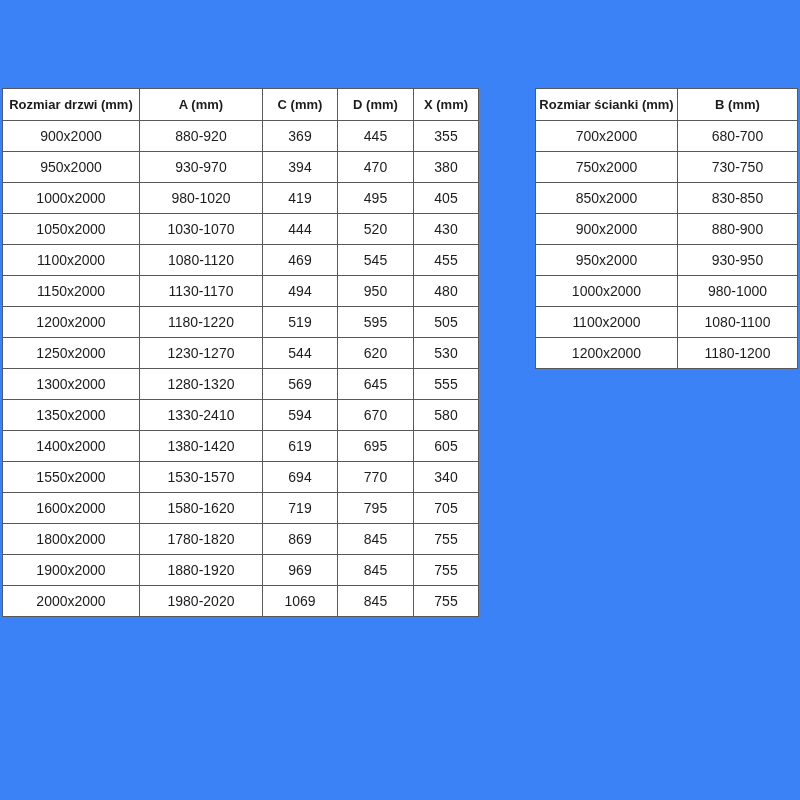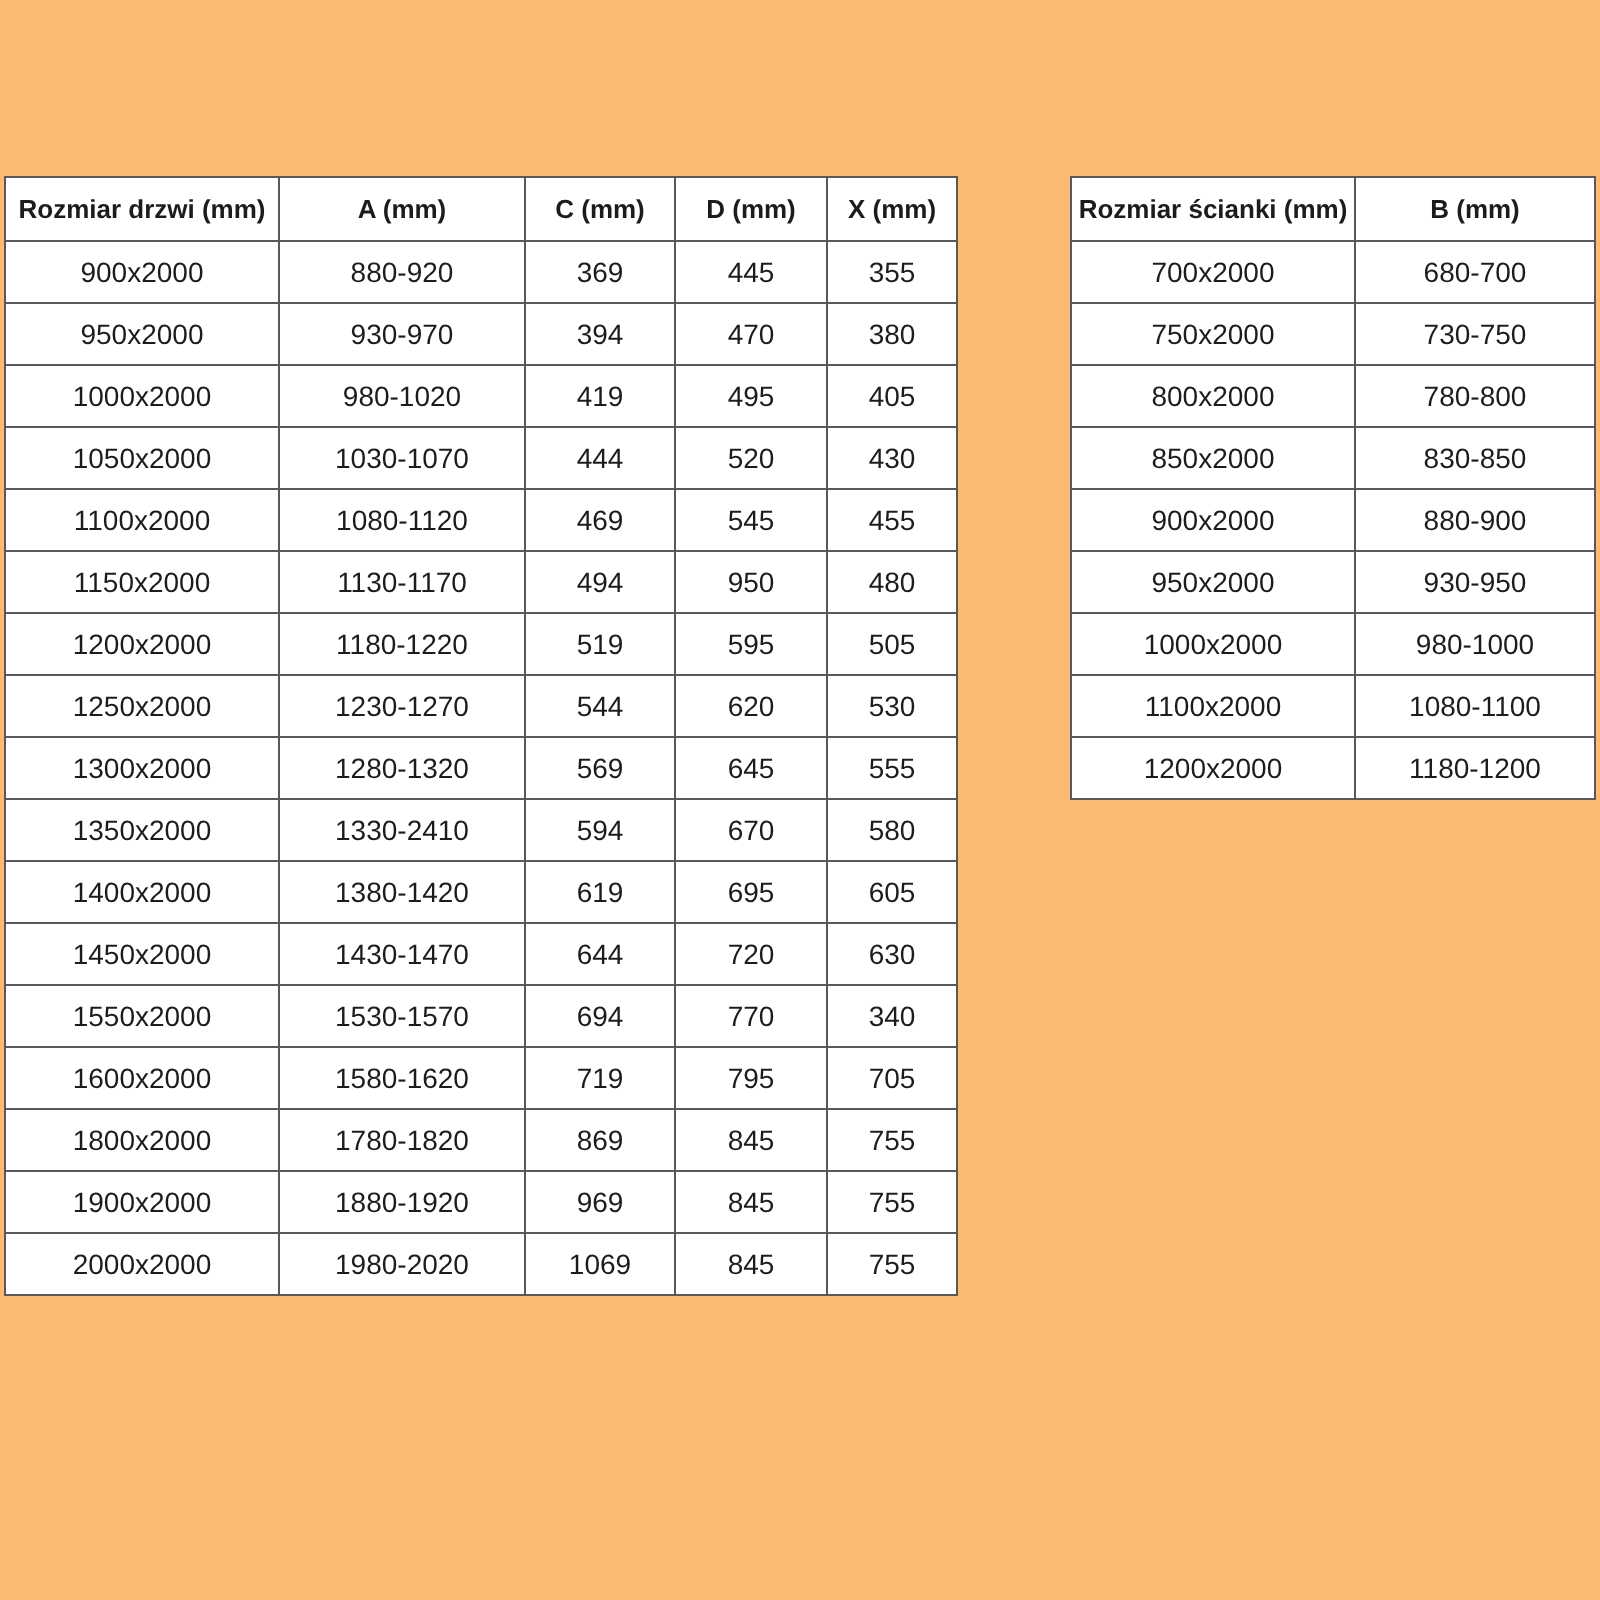--- a/index.html
+++ b/index.html
@@ -7,21 +7,21 @@
     padding: 0;
     width: 800px;
     height: 800px;
     background: #ffffff;
     font-family: "Liberation Sans", sans-serif;
   }
   .page {
     position: relative;
     width: 800px;
     height: 800px;
-    background: #fdba74;
+    background: #3b82f6;
     overflow: hidden;
   }
   table.tbl {
     position: absolute;
     border-collapse: collapse;
     table-layout: fixed;
     background: #ffffff;
     border: 1px solid #404040;
   }
   table.tbl th,
@@ -149,27 +149,20 @@
           <td>580</td>
         </tr>
         <tr>
           <td>1400x2000</td>
           <td>1380-1420</td>
           <td>619</td>
           <td>695</td>
           <td>605</td>
         </tr>
         <tr>
-          <td>1450x2000</td>
-          <td>1430-1470</td>
-          <td>644</td>
-          <td>720</td>
-          <td>630</td>
-        </tr>
-        <tr>
           <td>1550x2000</td>
           <td>1530-1570</td>
           <td>694</td>
           <td>770</td>
           <td>340</td>
         </tr>
         <tr>
           <td>1600x2000</td>
           <td>1580-1620</td>
           <td>719</td>
@@ -214,24 +207,20 @@
     <tbody>
         <tr>
           <td>700x2000</td>
           <td>680-700</td>
         </tr>
         <tr>
           <td>750x2000</td>
           <td>730-750</td>
         </tr>
         <tr>
-          <td>800x2000</td>
-          <td>780-800</td>
-        </tr>
-        <tr>
           <td>850x2000</td>
           <td>830-850</td>
         </tr>
         <tr>
           <td>900x2000</td>
           <td>880-900</td>
         </tr>
         <tr>
           <td>950x2000</td>
           <td>930-950</td>

